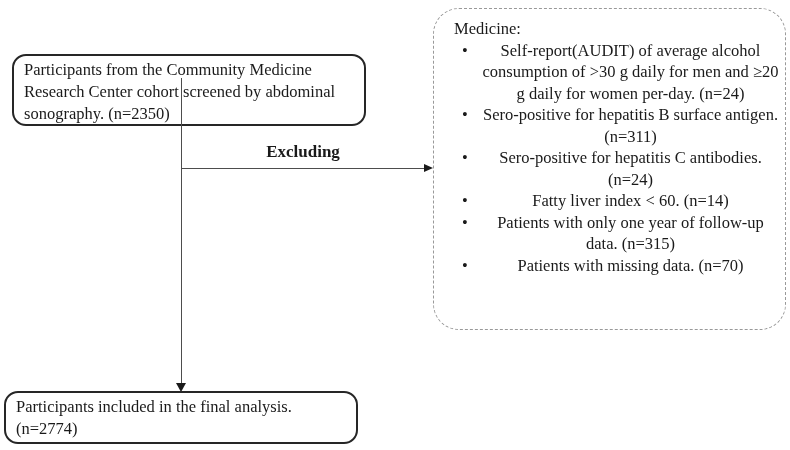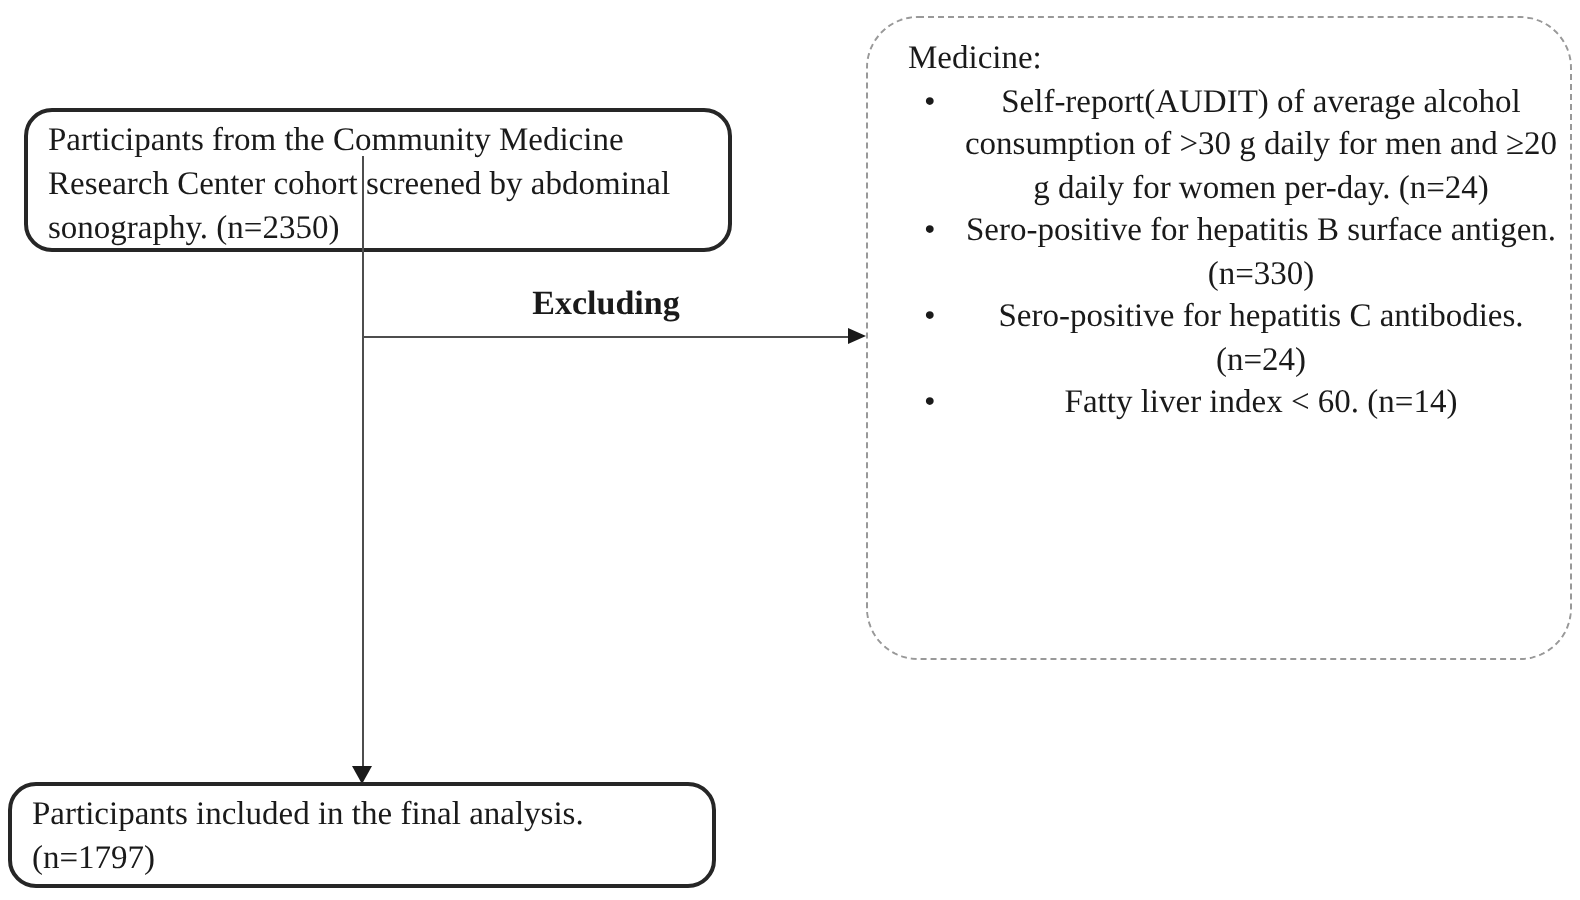--- a/index.html
+++ b/index.html
@@ -130,23 +130,25 @@
 
   <div class="connector hline"></div>
   <div class="arrowhead right"></div>
 
   <div class="edge-label">Excluding</div>
 
   <div class="exclusion-box">
     <p class="exclusion-title">Medicine:</p>
     <ul class="exclusion-list">
       <li>Self-report(AUDIT) of average alcohol consumption of &gt;30 g daily for men and ≥20 g daily for women per-day. (n=24)</li>
-      <li>Sero-positive for hepatitis B surface antigen. (n=330)</li>
+      <li>Sero-positive for hepatitis B surface antigen. (n=311)</li>
       <li>Sero-positive for hepatitis C antibodies. (n=24)</li>
       <li>Fatty liver index &lt; 60. (n=14)</li>
+      <li>Patients with only one year of follow-up data. (n=315)</li>
+      <li>Patients with missing data. (n=70)</li>
     </ul>
   </div>
 
   <div class="node-box bottom">
-    <span>Participants included in the final analysis. (n=1797)</span>
+    <span>Participants included in the final analysis. (n=2774)</span>
   </div>
 
 </div>
 
 </body></html>

